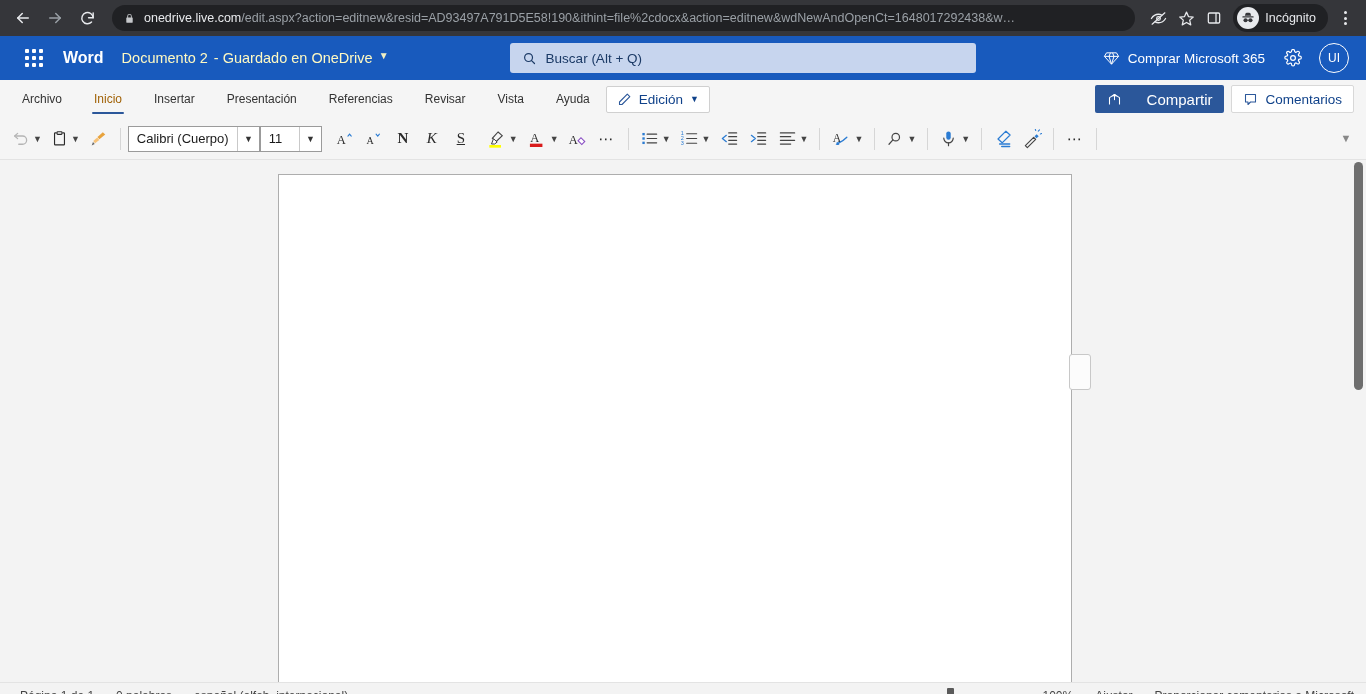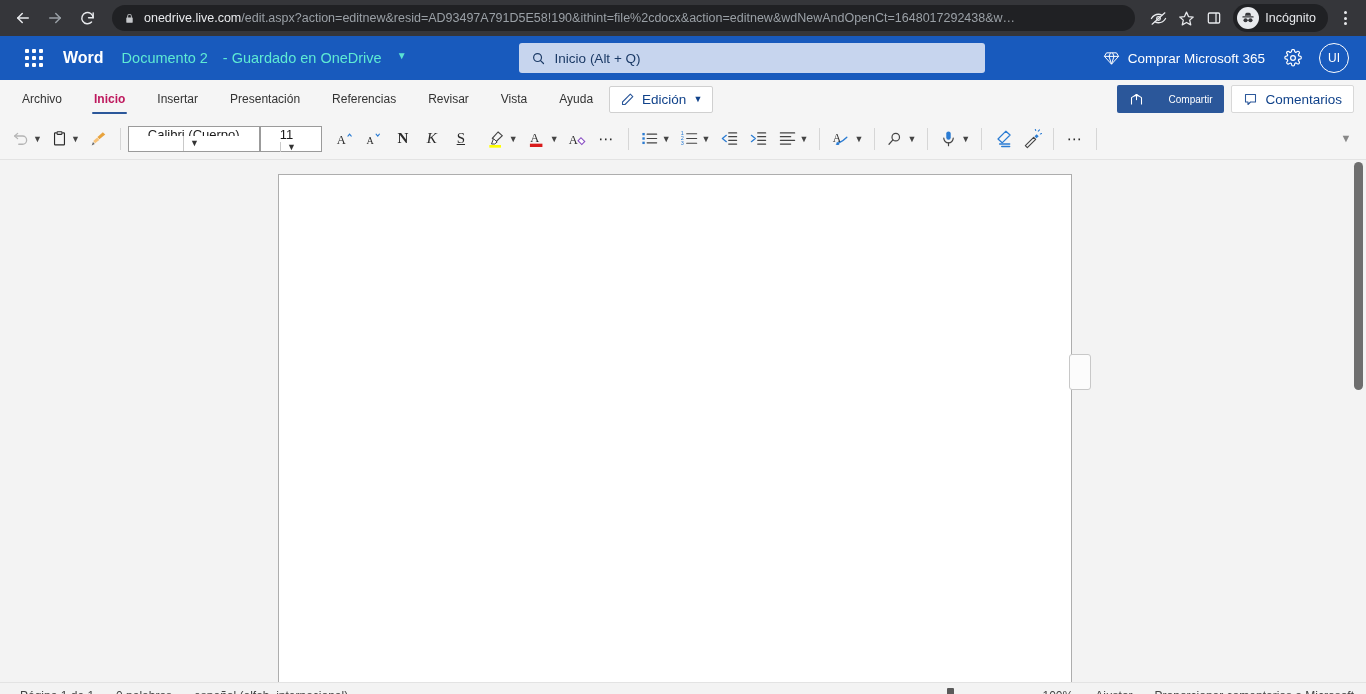--- a/index.html
+++ b/index.html
@@ -56,21 +56,21 @@
   
   .app-header {
     height: 44px; background: #185abd;
     display: flex; align-items: center; padding: 0 17px;
   }
   .waffle { width: 34px; height: 34px; display: grid;
     grid-template-columns: repeat(3, 4px); grid-template-rows: repeat(3, 4px);
     gap: 3px; align-content: center; justify-content: center; flex: none; }
   .waffle i { width: 4px; height: 4px; background: #fff; border-radius: 1px; display: block; }
   .app-name { color: #fff; font-size: 16px; font-weight: bold; margin: 0 18px 0 12px; flex: none; }
-  .doc-title { color: #5eead4; font-size: 14.5px; display: flex; align-items: flex-start; gap: 15px; flex: none; }
+  .doc-title { color: #fef9c3; font-size: 14.5px; display: flex; align-items: flex-start; gap: 6px; flex: none; }
   .doc-title .chev { font-size: 10px; opacity: .95; }
   .search-wrap { flex: 1; display: flex; justify-content: center; }
   .search-box {
     width: 466px; height: 30px; background: #c7d5ee; border-radius: 3px;
     display: flex; align-items: center; gap: 9px; padding: 0 12px;
   }
   .search-box .ph { font-size: 13.5px; color: #1b3a66; }
   .buy-365 {
     display: flex; align-items: center; gap: 8px; color: #fff;
     font-size: 13.5px; white-space: nowrap; flex: none; padding: 0 6px;
@@ -87,35 +87,35 @@
 
   
   .tabstrip {
     height: 38px; background: #f5f5f5; display: flex; align-items: stretch;
     padding-left: 6px;
   }
   .tab {
     padding: 0 16px; font-size: 12px; color: #333;
     display: flex; align-items: center; position: relative; white-space: nowrap;
   }
-  .tab.active { color: #be185d; font-weight: bold; }
+  .tab.active { color: #a16207; font-weight: normal; }
   .tab.active::after {
     content: ""; position: absolute; left: 14px; right: 14px; bottom: 4px;
     height: 2.5px; background: #2b579a; border-radius: 2px;
   }
   .editing-btn {
     display: flex; align-items: center; gap: 7px;
     height: 27px; align-self: center; padding: 0 10px;
     border: 1px solid #d0d0d0; background: #fff; border-radius: 2px;
     font-size: 13.5px; color: #10428a; white-space: nowrap;
   }
   .tabstrip-right { margin-left: auto; display: flex; align-items: center; gap: 7px; padding-right: 12px; }
   .btn-share {
     background: #2b579a; color: #fff; height: 28px; border-radius: 2px;
-    display: flex; align-items: center; gap: 25px; padding: 0 12px; font-size: 10px;
+    display: flex; align-items: center; gap: 25px; padding: 0 12px; font-size: 15px;
     white-space: nowrap;
   }
   .btn-comments {
     background: #fff; color: #10428a; height: 28px; border: 1px solid #d8d8d8;
     border-radius: 2px; display: flex; align-items: center; gap: 7px;
     padding: 0 11px; font-size: 13.5px; white-space: nowrap;
   }
 
   
   .toolbar {
@@ -132,23 +132,23 @@
   .sep { width: 1px; height: 22px; background: #d6d6d6; margin: 0 6px; flex: none; }
   .combo {
     height: 26px; border: 1px solid #9b9b9b; background: #fff;
     display: flex; align-items: center; font-size: 13px; color: #1a1a1a; flex: none;
   }
   .combo .val { padding: 0 6px 0 8px; white-space: nowrap; }
   .combo .cbtn {
     width: 22px; height: 100%; display: flex; align-items: center;
     justify-content: center; border-left: 1px solid #c9c9c9; font-size: 9px; color: #333;
   }
-  .combo.font { width: 132px; flex-direction: column; }
+  .combo.font { width: 132px; }
   .combo.font .val { width: 108px; overflow: hidden; }
-  .combo.size { width: 62px; margin-left: -1px; flex-direction: column; }
+  .combo.size { width: 62px; margin-left: -1px; }
   .combo.size .val { width: 38px; }
   .tb-right { margin-left: auto; display: flex; align-items: center; }
   .collapse-chev { width: 24px; display: flex; align-items: center; justify-content: center;
     color: #888; font-size: 11px; align-self: flex-end; padding-bottom: 2px; }
   .dots { letter-spacing: 2px; font-size: 15px; line-height: 1; color: #2a2a2a; }
 
   
   .canvas {
     position: relative; height: 522px; background: #f3f3f3; overflow: hidden;
   }
@@ -275,21 +275,21 @@
     <span>- Guardado en OneDrive</span>
     <span class="chev">▼</span>
   </div>
 
   <div class="search-wrap">
     <div class="search-box">
       <svg width="15" height="15" viewBox="0 0 24 24" fill="none" stroke="#1b3a66" stroke-width="1.9" stroke-linecap="round">
           <circle cx="10.5" cy="10.5" r="6.3"></circle>
           <line x1="15.3" y1="15.3" x2="20" y2="20"></line>
         </svg>
-      <span class="ph">Inicio (Alt + Q)</span>
+      <span class="ph">Buscar (Alt + Q)</span>
     </div>
   </div>
 
   <div class="buy-365">
     <svg width="17" height="17" viewBox="0 0 24 24" fill="none" stroke="#fff" stroke-width="1.4" stroke-linejoin="round">
         <path d="M5 4h14l3 5-10 11L2 9z"></path>
         <path d="M2 9h20M8.5 9 12 20M15.5 9 12 20M8.5 9 10.5 4M15.5 9 13.5 4"></path>
       </svg>
     <span>Comprar Microsoft 365</span>
   </div>

